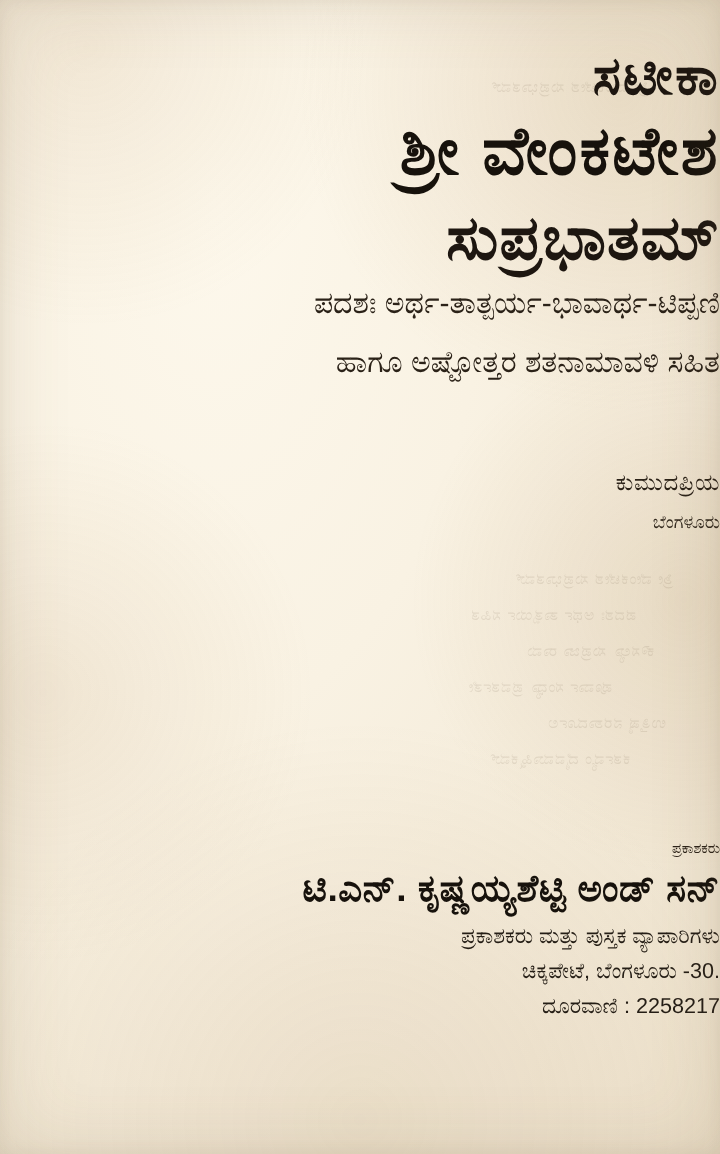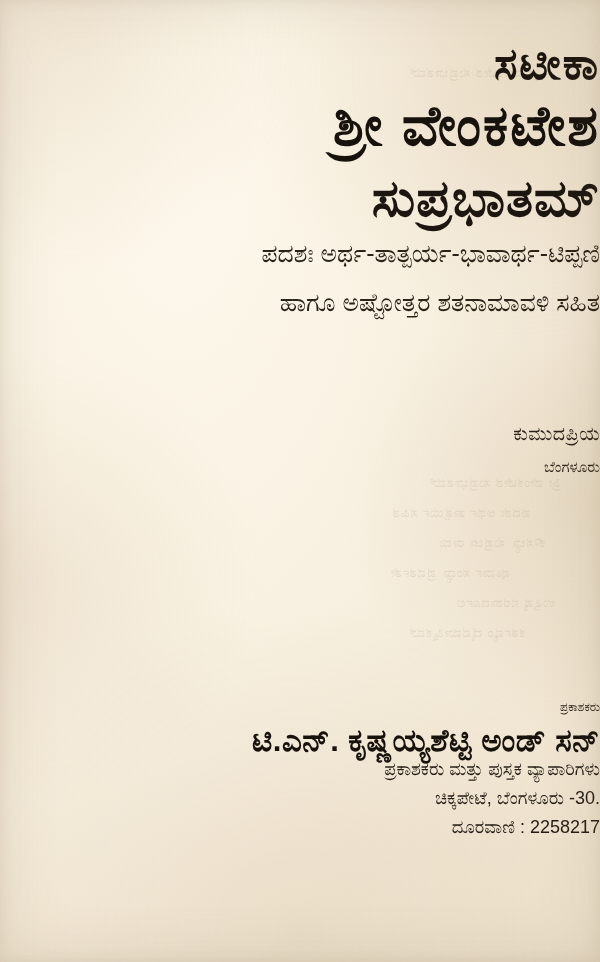--- a/index.html
+++ b/index.html
@@ -91,21 +91,21 @@
     color: #1d1610;
   }
 
   .subtitle-block {
     font-size: 25px;
     line-height: 1.95;
     color: #2b2218;
   }
 
   .author-block {
-    margin-top: 96px;
+    margin-top: 65px;
   }
   .author-name {
     font-size: 19px;
     color: #2b2218;
     letter-spacing: 0.5px;
   }
   .author-city {
     font-size: 15px;
     margin-top: 13px;
     color: #332a1f;
@@ -123,20 +123,21 @@
   }
   .pub-name {
     font-size: 31px;
     font-weight: bold;
     margin-top: 9px;
     letter-spacing: 0.5px;
     color: #17120c;
   }
   .pub-desc {
     font-size: 18px;
+    margin-top: 11px;
     color: #241d15;
   }
   .pub-address {
     font-size: 18px;
     margin-top: 8px;
     color: #241d15;
   }
   .pub-phone {
     font-size: 18px;
     margin-top: 8px;

